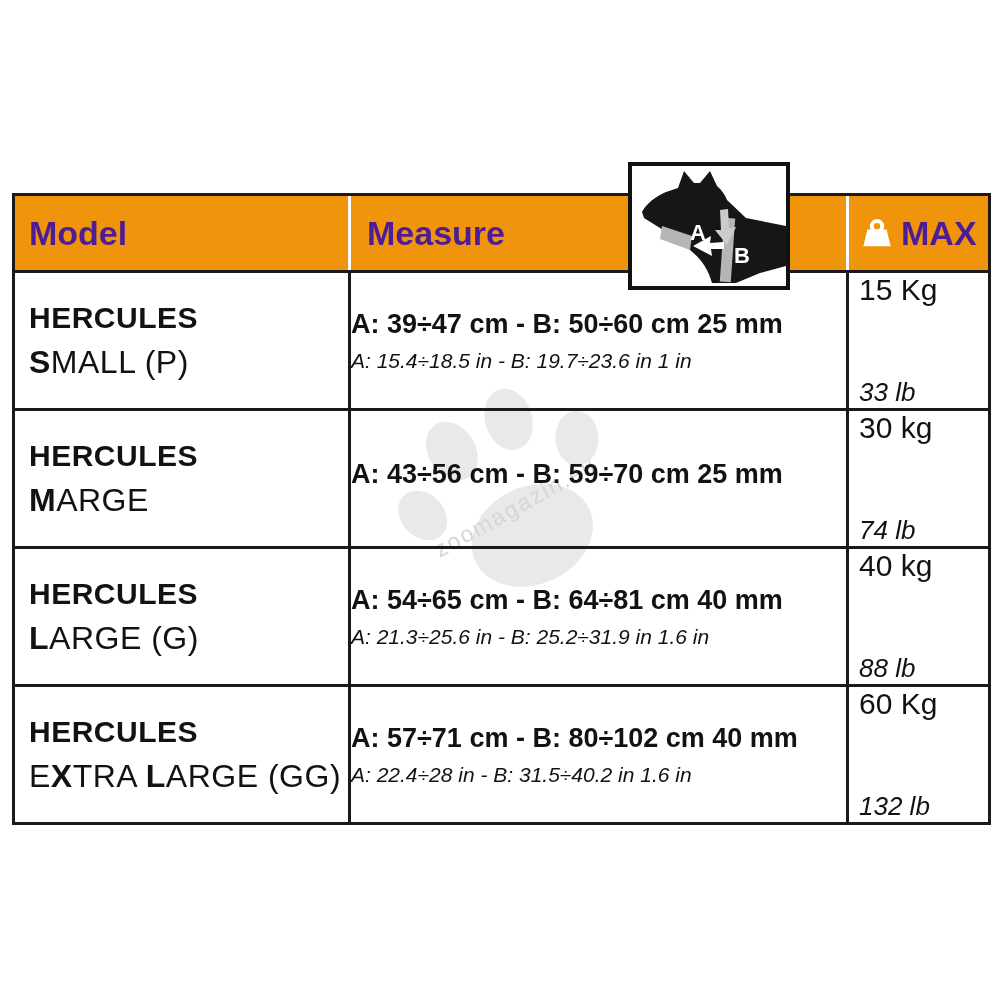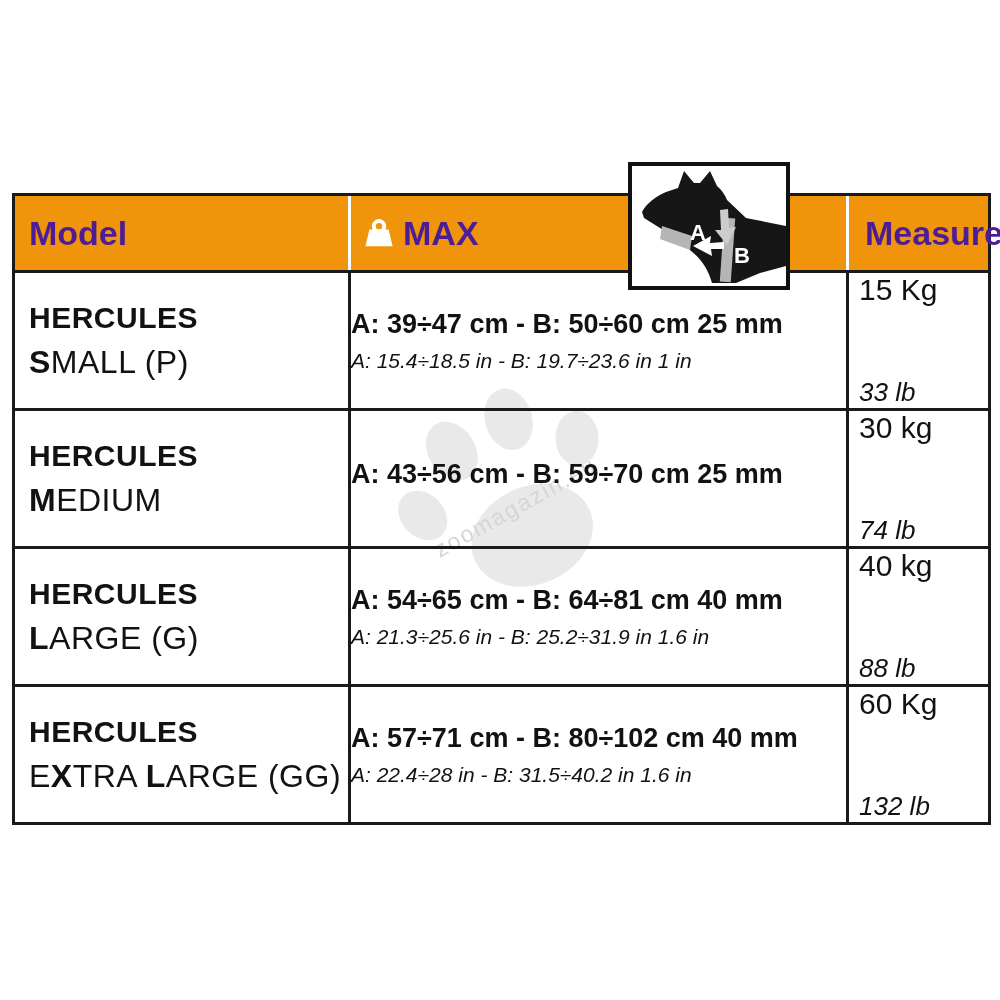--- a/index.html
+++ b/index.html
@@ -63,49 +63,49 @@
         <ellipse cx="101" cy="40" rx="11" ry="14" transform="rotate(22 101 40)"></ellipse>
       </g>
     </svg>
   </div>
 
   <div class="wm-text">zoomagazin.eu</div>
 
   <div class="size-table">
     <div class="thead">
       <div class="hcell hcell-model">Model</div>
+      <div class="hcell hcell-measure">Measure</div>
       <div class="hcell hcell-max">
         <svg class="max-icon" viewBox="0 0 40 36">
           <circle cx="20" cy="9" r="6.5" stroke="#fff" stroke-width="5" fill="none"></circle>
           <path d="M8 13 H32 L37 34 H3 Z" fill="#fff"></path>
         </svg>
         <span>MAX</span>
       </div>
-      <div class="hcell hcell-measure">Measure</div>
     </div>
     <div>
   <div class="trow">
     <div class="cell model">
       <div class="model-line1">HERCULES</div>
       <div class="model-line2"><span class="seg-bold">S</span><span>MALL (P)</span></div>
     </div>
     <div class="cell measure">
       <div class="measure-cm">A: 39÷47 cm - B: 50÷60 cm 25 mm</div>
       <div class="measure-in">A: 15.4÷18.5 in - B: 19.7÷23.6 in 1 in</div>
     </div>
     <div class="cell max">
       <div class="max-kg">15 Kg</div>
       <div class="max-lb">33 lb</div>
     </div>
   </div>
 
   <div class="trow">
     <div class="cell model">
       <div class="model-line1">HERCULES</div>
-      <div class="model-line2"><span class="seg-bold">M</span><span>EDIUM</span></div>
+      <div class="model-line2"><span class="seg-bold">M</span><span>ARGE</span></div>
     </div>
     <div class="cell measure">
       <div class="measure-cm">A: 43÷56 cm - B: 59÷70 cm 25 mm</div>
     </div>
     <div class="cell max">
       <div class="max-kg">30 kg</div>
       <div class="max-lb">74 lb</div>
     </div>
   </div>
 

